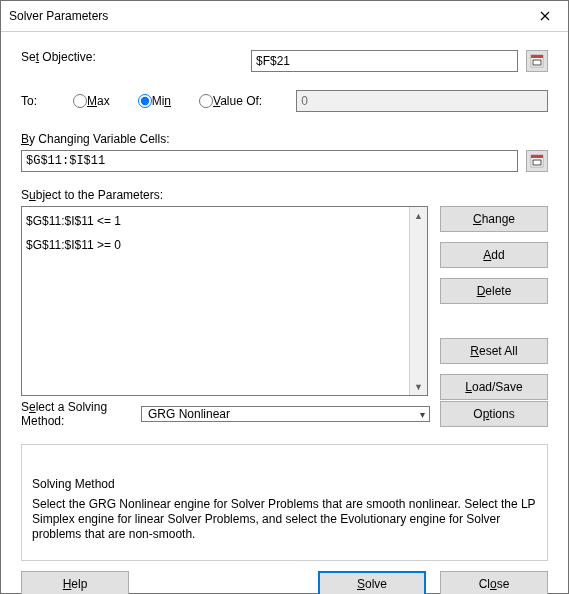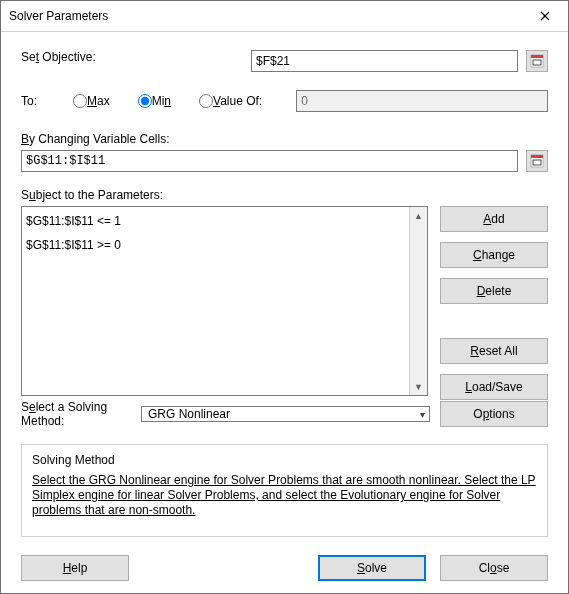--- a/index.html
+++ b/index.html
@@ -229,25 +229,25 @@
 
   
   .info-box {
     border:1px solid #cfcfcf;
     padding: 8px 10px 18px 10px;
     margin-bottom: 10px;
   }
   .info-title {
     font-weight: normal;
     margin-bottom: 6px;
+    margin-top: 24px;
   }
   .info-text {
     font-size:12px;
     line-height:15px;
-    text-decoration:underline;
   }
 
   
   .bottom-row {
     display:flex;
     justify-content:space-between;
     align-items:center;
     margin-top:auto;
   }
   .bottom-right {
@@ -328,24 +328,24 @@
       <div class="constraints-list">
         <div class="constraints-content" id="constraints-content">$G$11:$I$11 &lt;= 1
 $G$11:$I$11 &gt;= 0</div>
         <div class="constraints-scroll">
           <div class="scroll-arrow">▲</div>
           <div class="scroll-arrow">▼</div>
         </div>
       </div>
       <div class="constraint-buttons">
         <div class="btn">
+            <span><span class="u">C</span><span>hange</span></span>
+          </div>
+        <div class="btn">
             <span><span class="u">A</span><span>dd</span></span>
-          </div>
-        <div class="btn">
-            <span><span class="u">C</span><span>hange</span></span>
           </div>
         <div class="btn">
             <span><span class="u">D</span><span>elete</span></span>
           </div>
         <div class="spacer-small"></div>
         <div class="btn">
             <span><span class="u">R</span><span>eset All</span></span>
           </div>
         <div class="btn">
             <span><span class="u">L</span><span>oad/Save</span></span>

